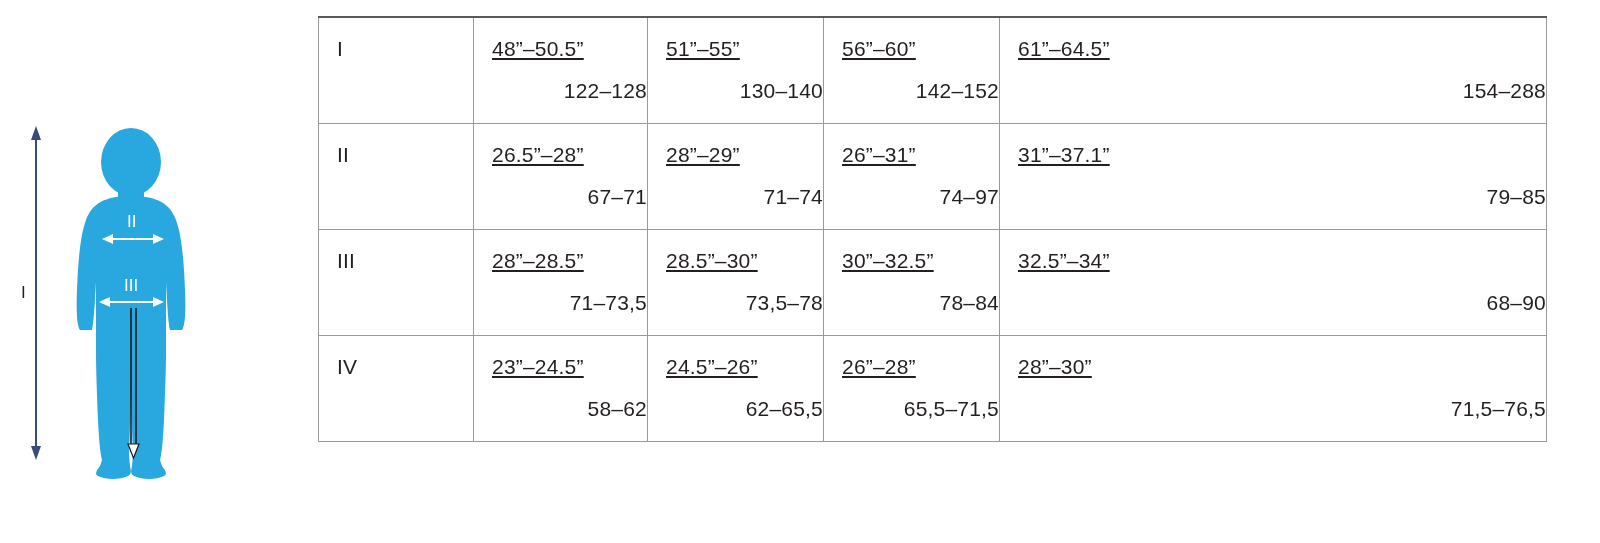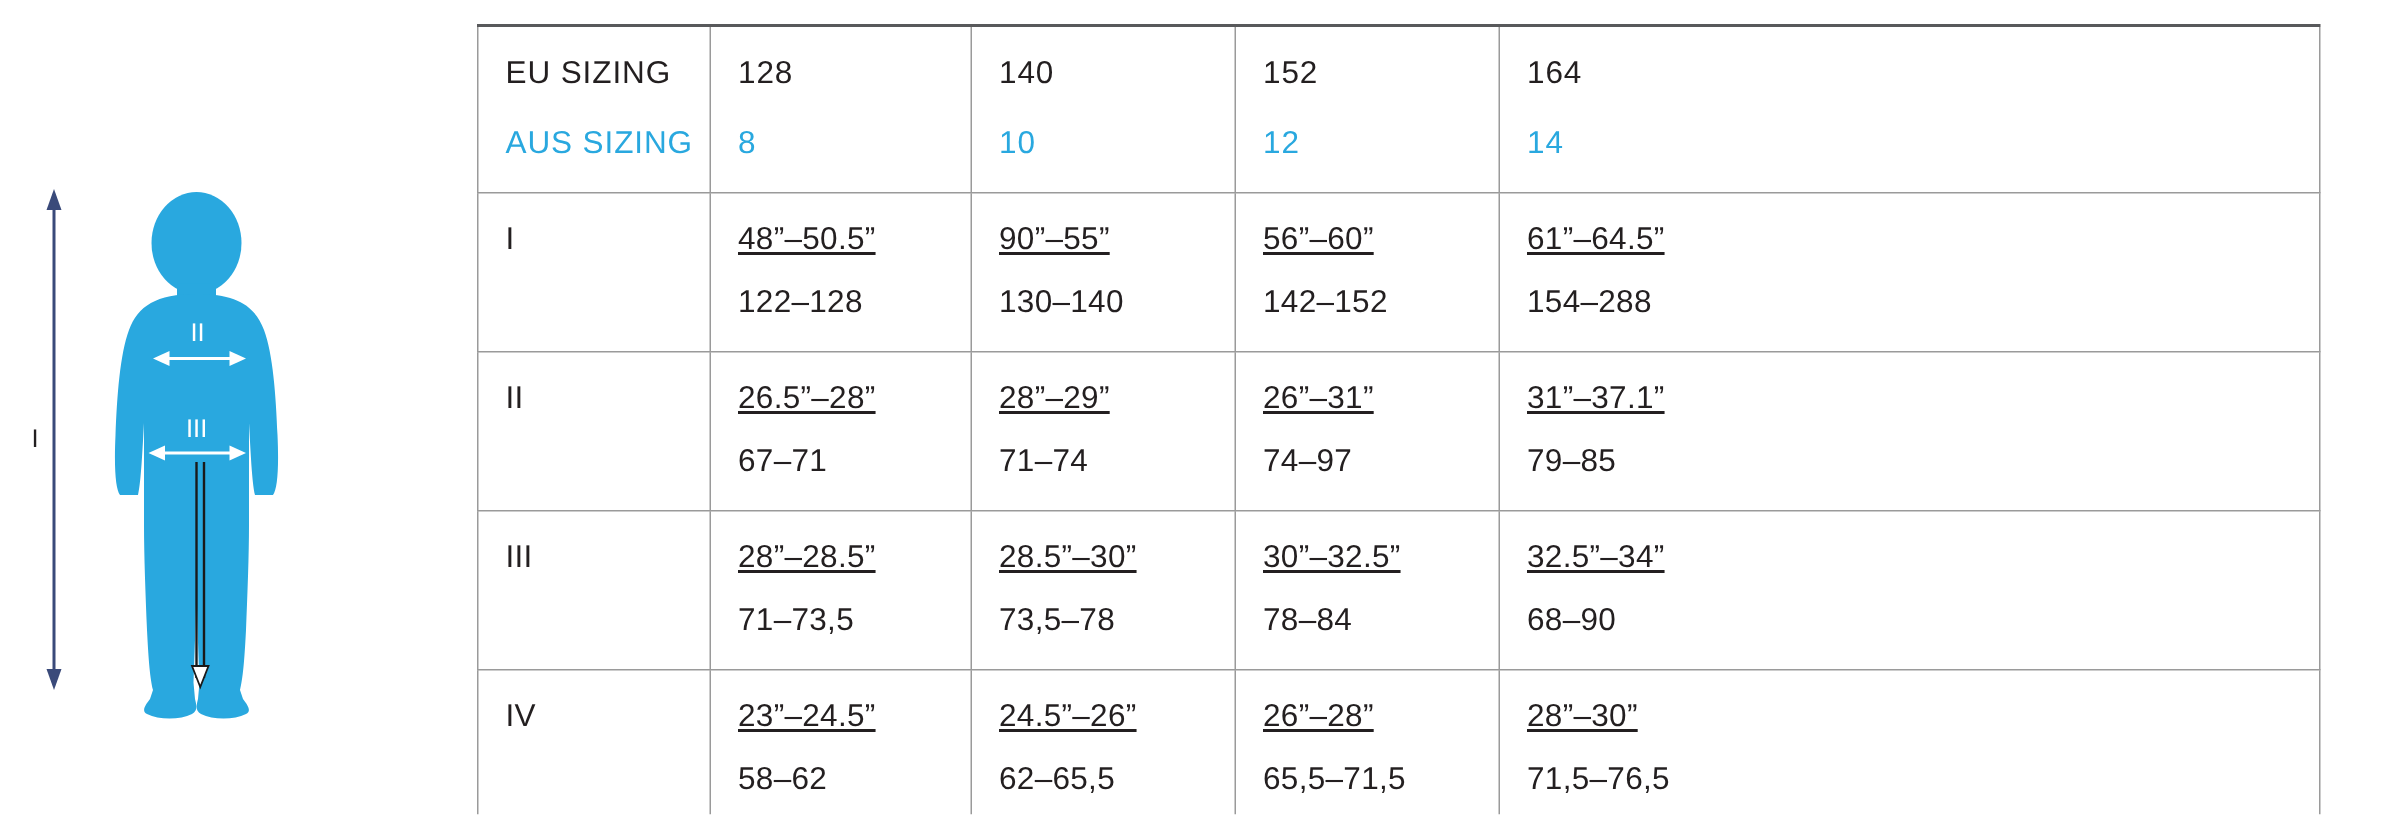--- a/index.html
+++ b/index.html
@@ -68,21 +68,21 @@
   }
   .hdr-aus {
     font-size: 21px;
     color: #29a8df;
     letter-spacing: 0.6px;
     display: block;
   }
   td.header-cell { padding-top: 22px; padding-bottom: 24px; }
 
   .line1 { display: block; margin-bottom: 21px; text-decoration: underline; }
-  .line2 { display: block; }
+  .line2 { display: block; text-align: right; }
 
   .rowlabel { display: block; }
 </style>
 </head>
 <body>
 
 <div id="page">
 
   <div id="figure-panel">
     <svg id="figure-svg" width="300" height="543" viewBox="0 0 300 543" xmlns="http://www.w3.org/2000/svg">
@@ -157,53 +157,31 @@
   <div id="size-table-wrap">
     <table class="size-table">
       <colgroup>
         <col class="c0">
           <col class="c1">
           <col class="c2">
           <col class="c3">
           <col class="c4">
       </colgroup>
       <tbody>
-        <tr>
-          <td class="header-cell">
-            <span class="hdr-eu">EU SIZING</span>
-            <span class="hdr-aus">AUS SIZING</span>
-          </td>
-          <td class="header-cell">
-            <span class="hdr-eu">128</span>
-            <span class="hdr-aus">8</span>
-          </td>
-          <td class="header-cell">
-            <span class="hdr-eu">140</span>
-            <span class="hdr-aus">10</span>
-          </td>
-          <td class="header-cell">
-            <span class="hdr-eu">152</span>
-            <span class="hdr-aus">12</span>
-          </td>
-          <td class="header-cell">
-            <span class="hdr-eu">164</span>
-            <span class="hdr-aus">14</span>
-          </td>
-        </tr>
 
         <tr>
           <td>
             <span class="rowlabel">I</span>
           </td>
           <td>
             <span class="line1">48”–50.5”</span>
             <span class="line2">122–128</span>
           </td>
           <td>
-            <span class="line1">90”–55”</span>
+            <span class="line1">51”–55”</span>
             <span class="line2">130–140</span>
           </td>
           <td>
             <span class="line1">56”–60”</span>
             <span class="line2">142–152</span>
           </td>
           <td>
             <span class="line1">61”–64.5”</span>
             <span class="line2">154–288</span>
           </td>

